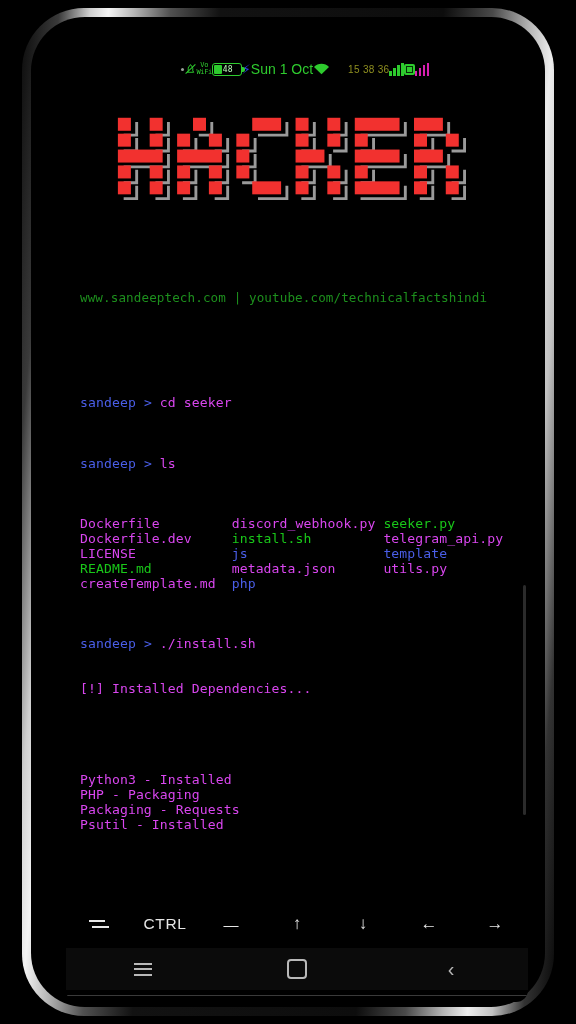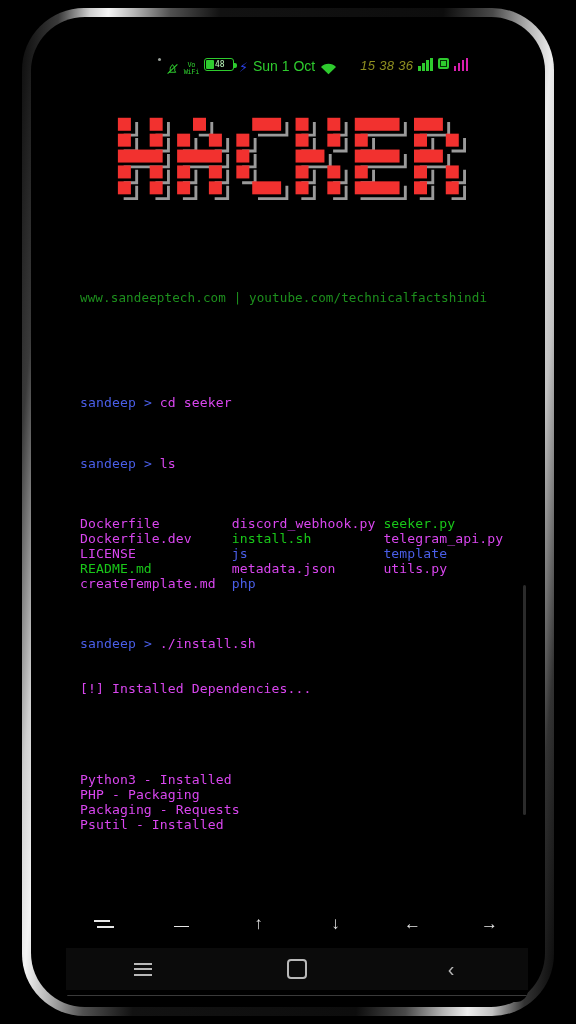--- a/index.html
+++ b/index.html
@@ -21,39 +21,39 @@
     position:absolute;left:9px;top:9px;right:9px;bottom:9px;
     border-radius:54px;background:#000;
   }
   #screen{
     position:absolute;left:35px;top:23px;width:462px;height:962px;
     border-radius:12px;background:#000;overflow:hidden;
   }
 
   
   #statusbar{
-    position:absolute;left:16px;top:18px;width:462px;height:22px;
-    display:flex;justify-content:center;gap:5px;
+    position:absolute;left:8px;top:18px;width:462px;height:22px;
+    display:flex;align-items:center;justify-content:center;
     font-size:13px;white-space:nowrap;
   }
   .sb-dot{width:3px;height:3px;border-radius:50%;background:#9aa09a;display:inline-block;}
   .sb-ic{display:inline-flex;align-items:center;line-height:1;}
   .sb-green{color:#2ecb2e;}
   .sb-vowifi{font-size:7px;line-height:7px;color:#2ecb2e;text-align:center;letter-spacing:-.4px;}
   .batt{
     display:inline-flex;align-items:center;justify-content:flex-start;
     width:30px;height:13px;border:1.4px solid #2ecb2e;border-radius:3px;position:relative;
     font-size:8px;color:#bfffbf;padding-left:1px;box-sizing:border-box;
   }
   .batt:after{content:"";position:absolute;right:-4px;top:3.5px;width:2.5px;height:5px;background:#2ecb2e;border-radius:0 2px 2px 0;}
   .batt i{display:block;width:8px;height:9px;background:#2ecb2e;border-radius:1px;margin-right:1px;}
   .batt b{font-weight:normal;}
   .sb-date{color:#2ecb2e;font-family:"Liberation Sans",sans-serif;font-size:14px;}
   .sb-bolt{color:#2c41e8;font-size:15px;}
-  .sb-time{color:#8f8f20;font-family:"Liberation Sans",sans-serif;font-size:13px;margin-left:18px;letter-spacing:.3px;font-style:italic;}
+  .sb-time{color:#8f8f20;font-family:"Liberation Sans",sans-serif;font-size:10px;margin-left:18px;letter-spacing:.3px;}
   .bars{display:inline-flex;align-items:flex-end;gap:1.5px;height:13px;}
   .bars span{width:2.5px;background:#2ecb2e;display:block;}
   .bars.m span{background:#d81fb0;}
   .sim{width:11px;height:11px;background:#2ecb2e;border-radius:2px;display:inline-block;position:relative;}
   .sim:after{content:"";position:absolute;left:2px;top:2px;width:7px;height:7px;border:1.2px solid #062d06;box-sizing:border-box;}
 
   
   #banner{position:absolute;left:0;top:72px;width:462px;height:110px;}
   #banner svg{display:block;margin:0 auto;}
 
@@ -283,20 +283,21 @@
 
       <div id="keys">
         <div class="key">
           <span class="tabic">
               <i class="a"></i>
               <i class="b"></i>
               <u class="c"></u>
               <u class="d"></u>
             </span>
         </div>
+        <div class="key ctrl">CTRL</div>
         <div class="key">—</div>
         <div class="key arr">↑</div>
         <div class="key arr">↓</div>
         <div class="key arr">←</div>
         <div class="key arr">→</div>
       </div>
 
       <div id="nav">
         <div class="navbtn">
             <span class="nv-menu">

